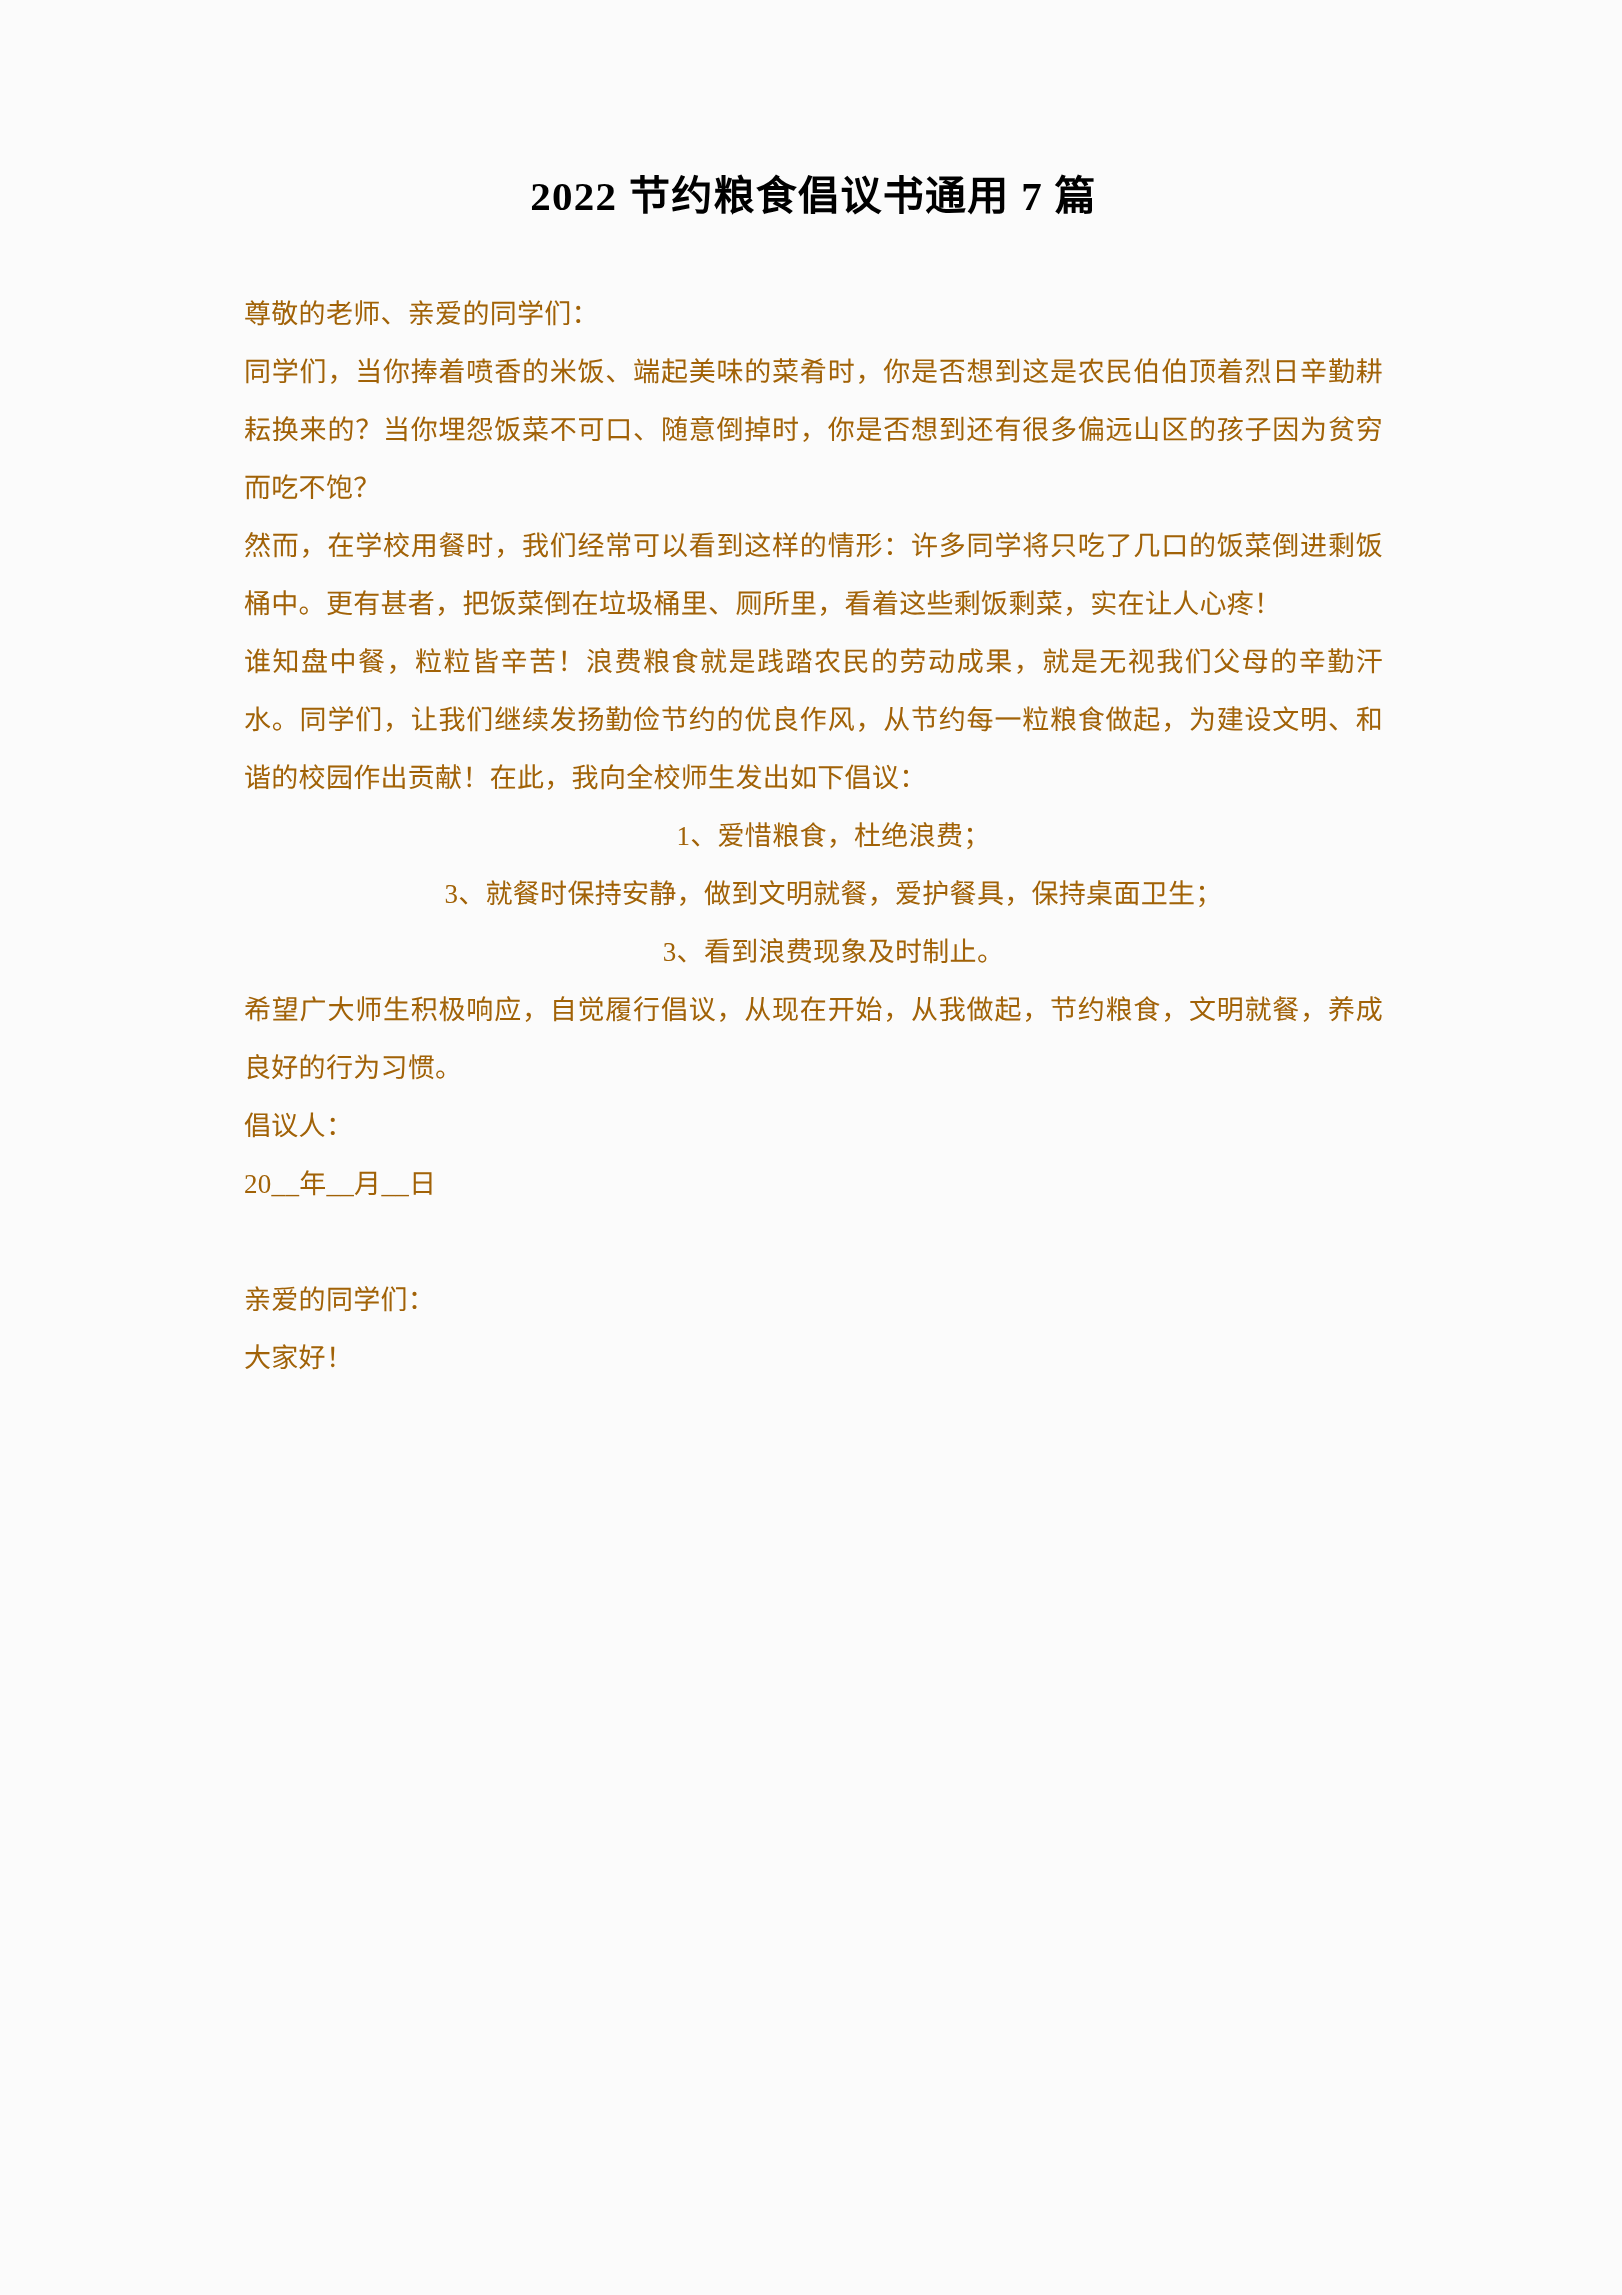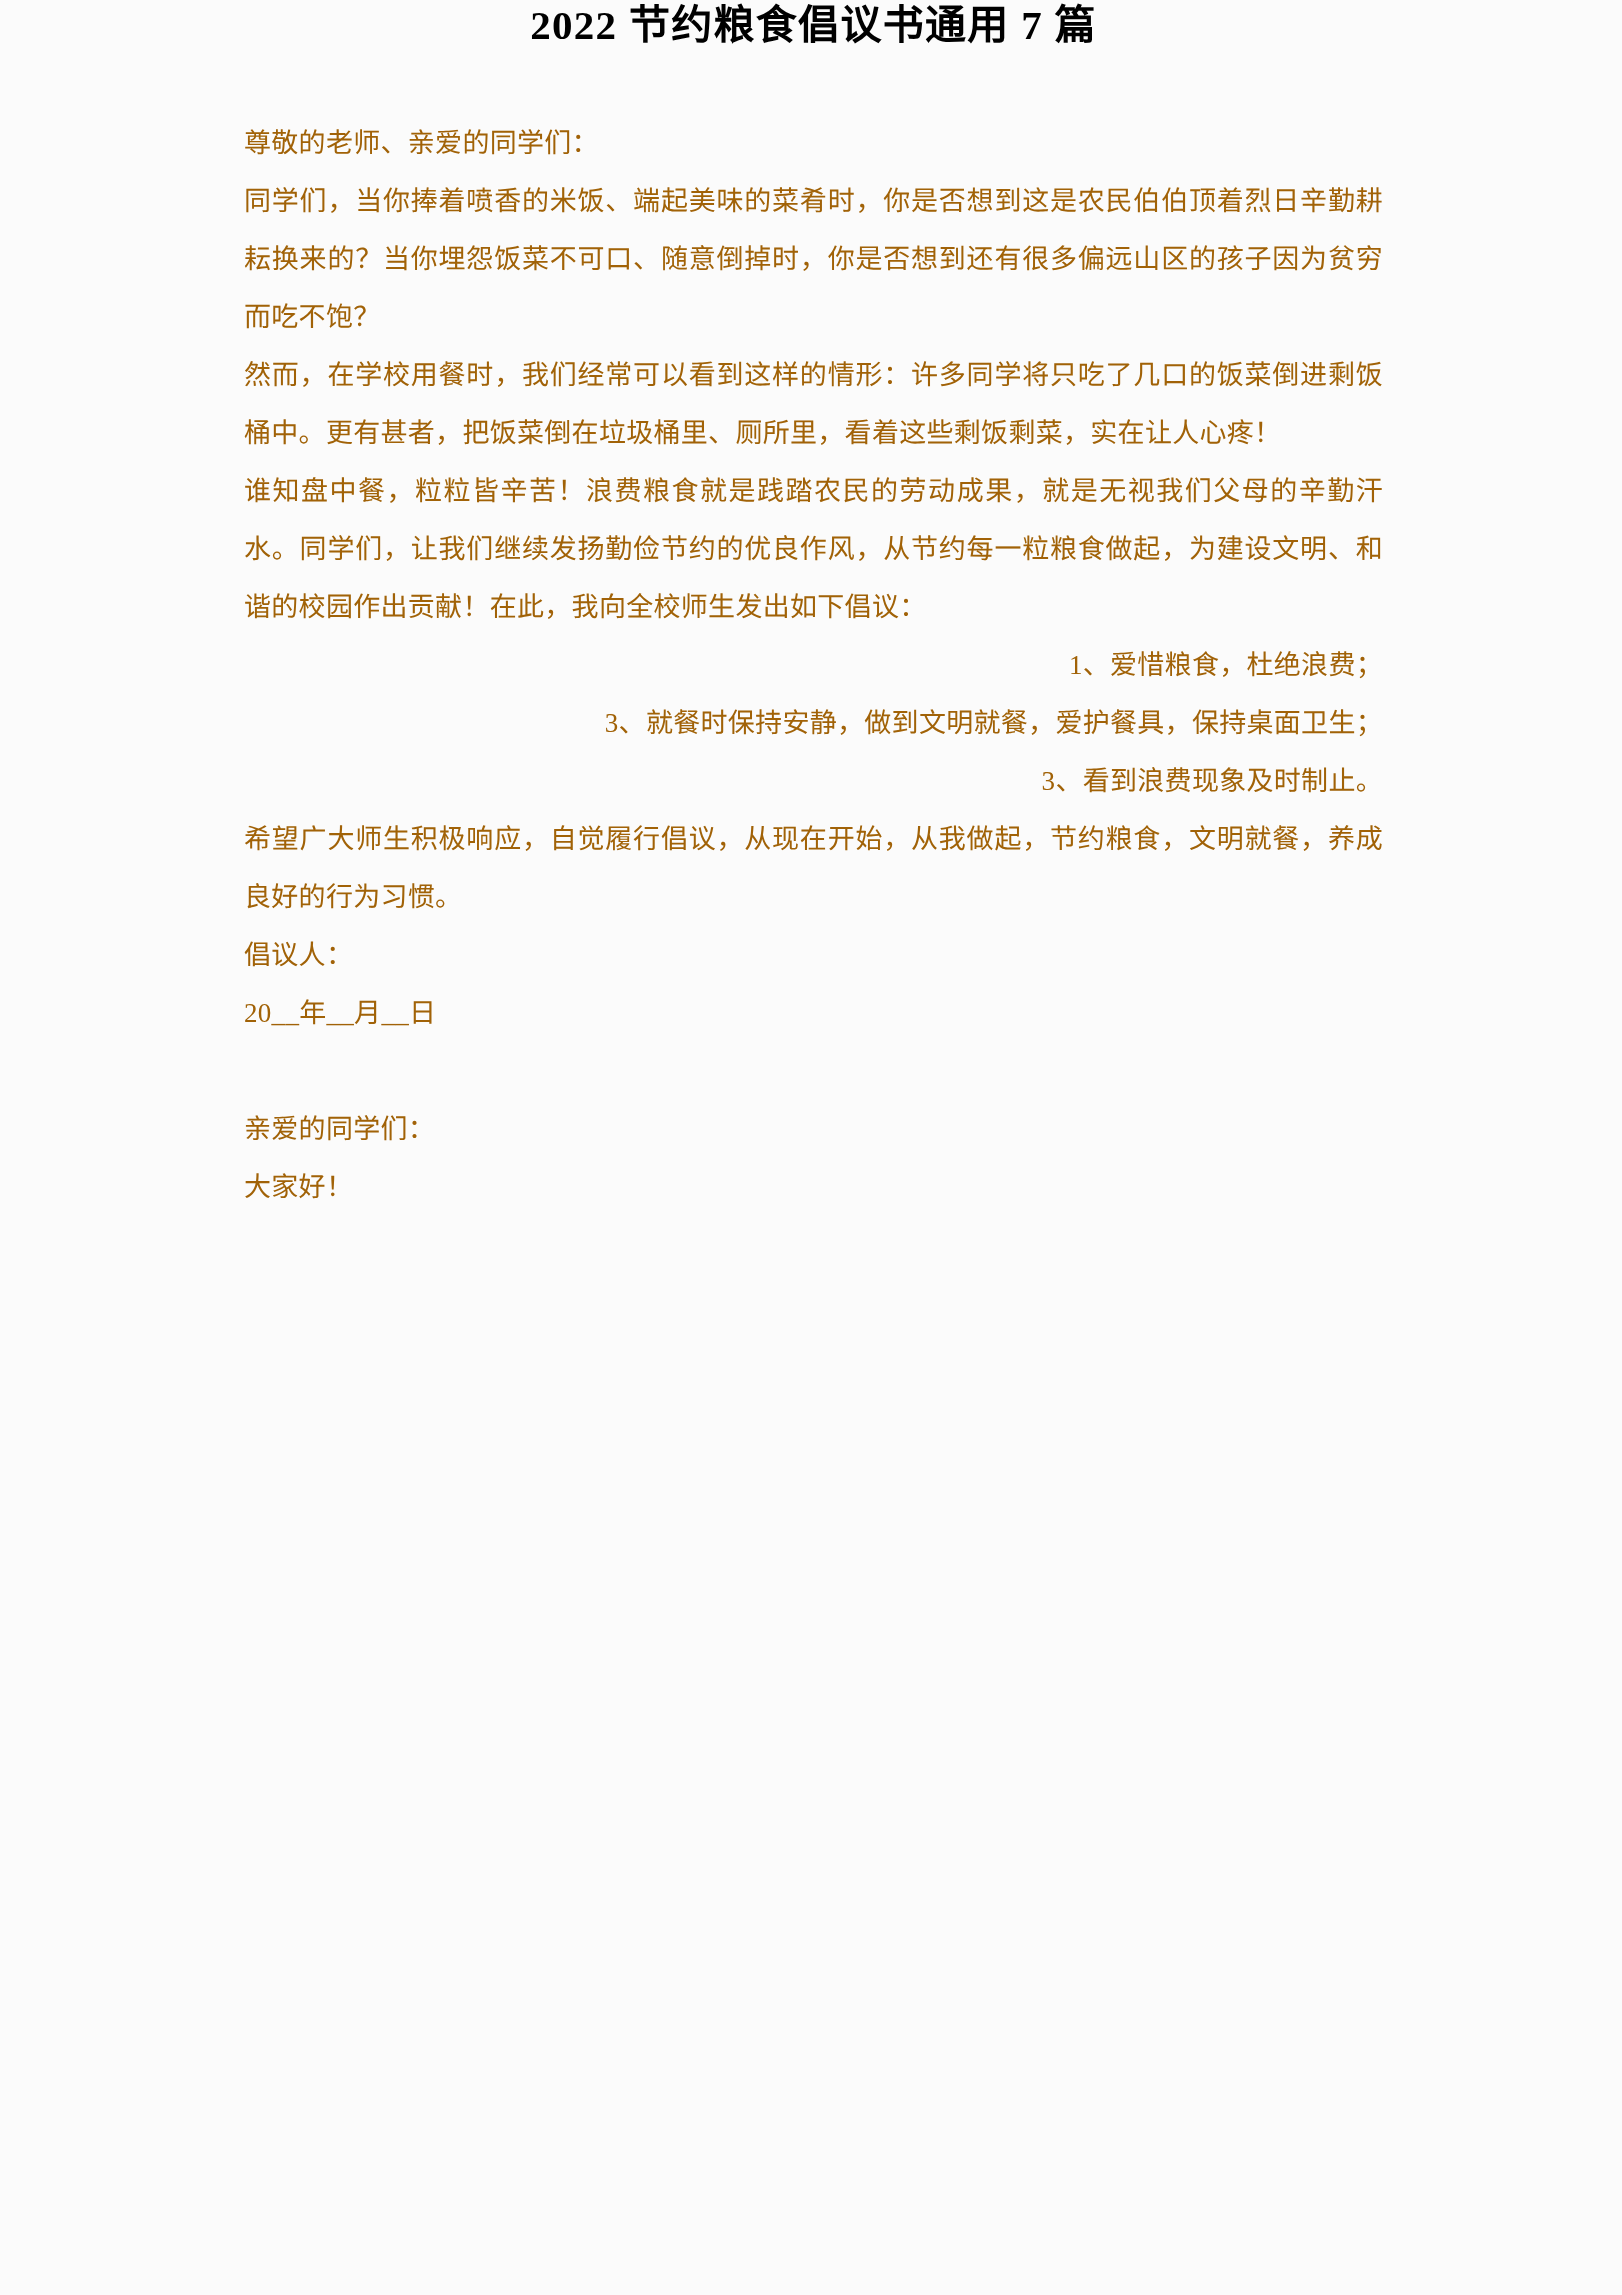--- a/index.html
+++ b/index.html
@@ -27,20 +27,21 @@
 
   .content {
     position: absolute;
     left: 244px;
     top: 0;
     width: 1139px;
   }
 
   .doc-title {
     margin: 0;
+    padding-top: 171px;
     text-align: center;
     font-family: "Liberation Serif", "DejaVu Serif", serif;
     font-size: 41px;
     font-weight: 700;
     line-height: 1.25;
     letter-spacing: 1.3px;
     color: #000;
     white-space: pre;
   }
 
@@ -58,21 +59,21 @@
     font-family: "Liberation Serif", "DejaVu Serif", serif;
     letter-spacing: 0.3px;
     word-break: break-all;
   }
 
   p.para.greeting {
     text-align: left;
   }
 
   p.para.listitem {
-    text-align: right;
+    text-align: center;
     margin-left: 40px;
   }
 
   p.para.signature {
     text-align: left;
   }
 
   .section-gap {
     height: 58px;
   }

